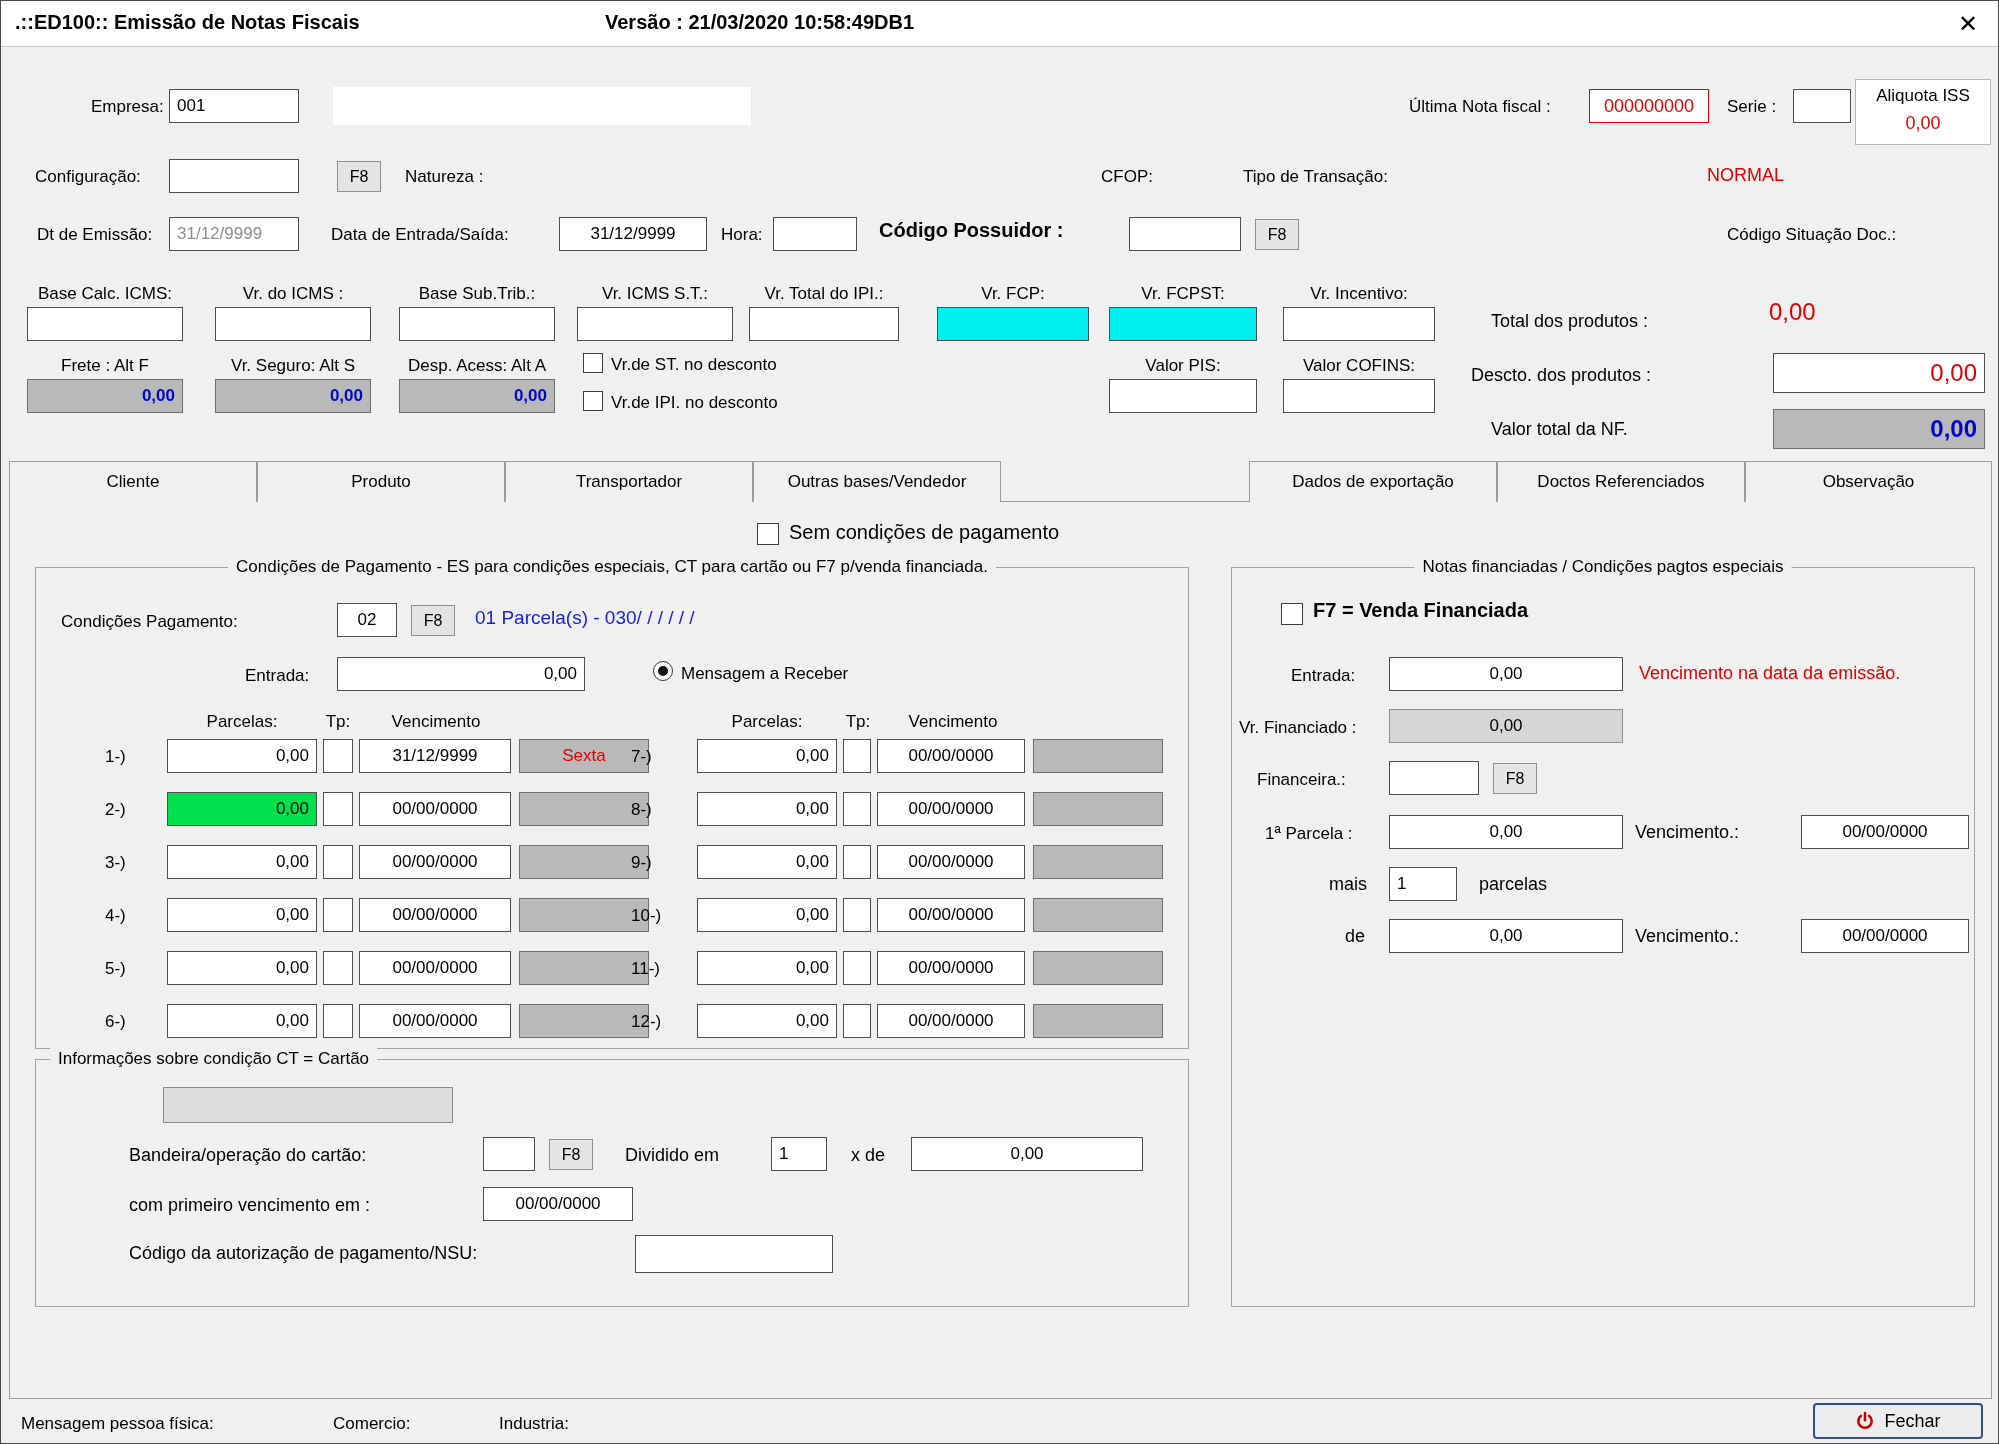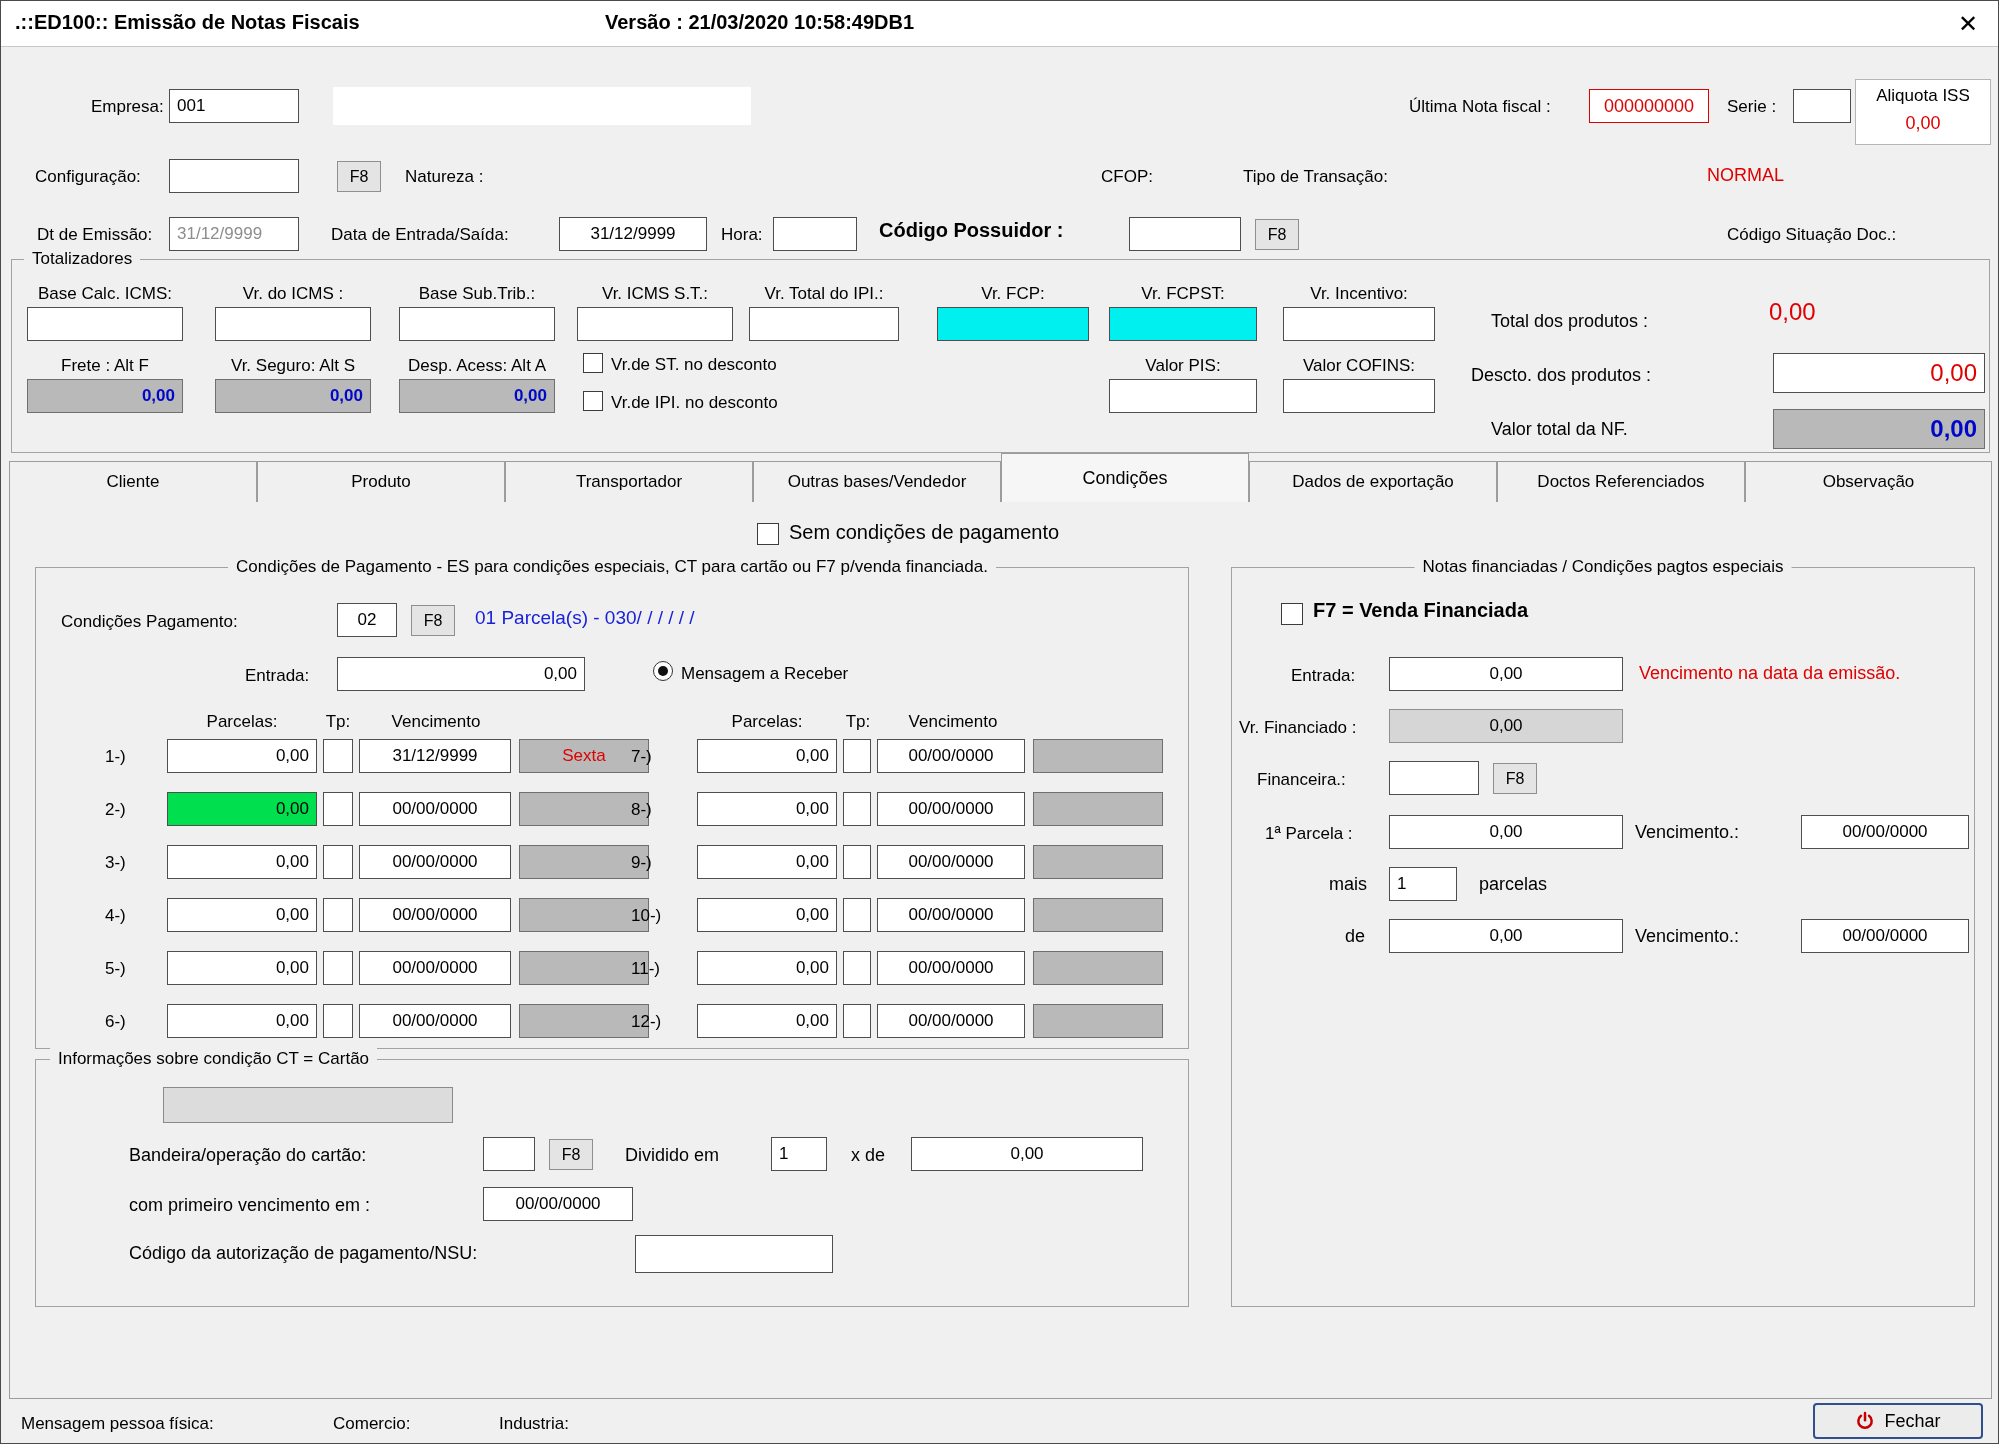--- a/index.html
+++ b/index.html
@@ -71,23 +71,20 @@
   <div class="inp gray" style="left:168px;top:216px;width:130px">31/12/9999</div>
   <div class="lbl" style="left:330px;top:223px">Data de Entrada/Saída:</div>
   <div class="inp vc" style="left:558px;top:216px;width:148px">31/12/9999</div>
   <div class="lbl" style="left:720px;top:223px">Hora:</div>
   <div class="inp" style="left:772px;top:216px;width:84px"></div>
   <div class="lbl b fs20" style="left:878px;top:219px">Código Possuidor :</div>
   <div class="inp" style="left:1128px;top:216px;width:112px"></div>
   <div class="btn" style="left:1254px;top:218px;width:44px">F8</div>
   <div class="lbl" style="left:1726px;top:223px">Código Situação Doc.:</div>
 
-  <div class="grp" style="left:10px;top:258px;width:1979px;height:194px">
-    <span class="gt" style="left:12px;top:-12px">Totalizadores</span>
-  </div>
 
   <div class="lbl lc" style="left:26px;top:282px;width:156px">Base Calc. ICMS:</div>
   <div class="lbl lc" style="left:214px;top:282px;width:156px">Vr. do ICMS :</div>
   <div class="lbl lc" style="left:398px;top:282px;width:156px">Base Sub.Trib.:</div>
   <div class="lbl lc" style="left:576px;top:282px;width:156px">Vr. ICMS S.T.:</div>
   <div class="lbl lc" style="left:748px;top:282px;width:150px">Vr. Total do IPI.:</div>
   <div class="lbl lc" style="left:936px;top:282px;width:152px">Vr. FCP:</div>
   <div class="lbl lc" style="left:1108px;top:282px;width:148px">Vr. FCPST:</div>
   <div class="lbl lc" style="left:1282px;top:282px;width:152px">Vr. Incentivo:</div>
 
@@ -122,21 +119,20 @@
   <div class="lbl lr red fs24" style="left:1768px;top:300px;width:212px">0,00</div>
   <div class="lbl lr fs18" style="left:1470px;top:364px;width:310px">Descto. dos produtos :</div>
   <div class="inp vr red fs24" style="left:1772px;top:352px;width:212px;height:40px">0,00</div>
   <div class="lbl lr fs18" style="left:1490px;top:418px;width:290px">Valor total da NF.</div>
   <div class="inp dis vr blue b fs24" style="left:1772px;top:408px;width:212px;height:40px">0,00</div>
 
   <div class="tab" style="left:8px;width:248px">Cliente</div>
   <div class="tab" style="left:256px;width:248px">Produto</div>
   <div class="tab" style="left:504px;width:248px">Transportador</div>
   <div class="tab" style="left:752px;width:248px">Outras bases/Vendedor</div>
-  <div class="tab tab-active" style="left:1000px;width:248px">Condições</div>
   <div class="tab" style="left:1248px;width:248px">Dados de exportação</div>
   <div class="tab" style="left:1496px;width:248px">Doctos Referenciados</div>
   <div class="tab" style="left:1744px;width:247px">Observação</div>
 
   <div class="panel" style="left:8px;top:500px;width:1983px;height:898px"></div>
 
   <div class="chk" style="left:756px;top:522px"></div>
   <div class="lbl fs20" style="left:788px;top:521px">Sem condições de pagamento</div>
 
   <div class="grp" style="left:34px;top:566px;width:1154px;height:482px">

